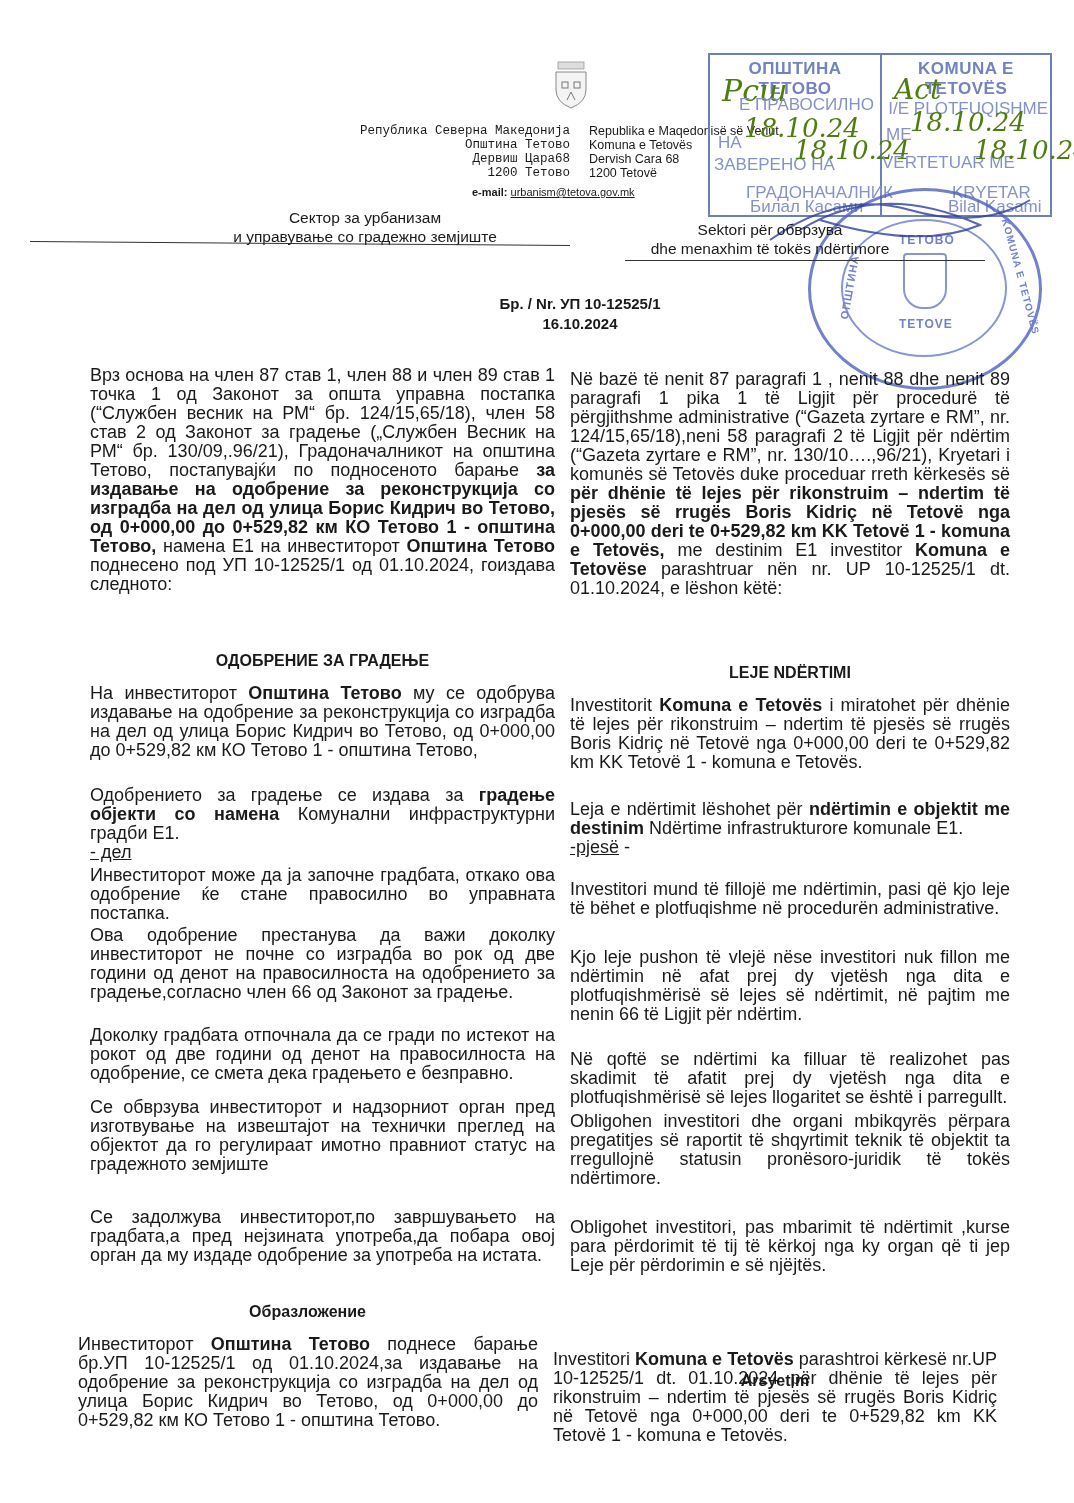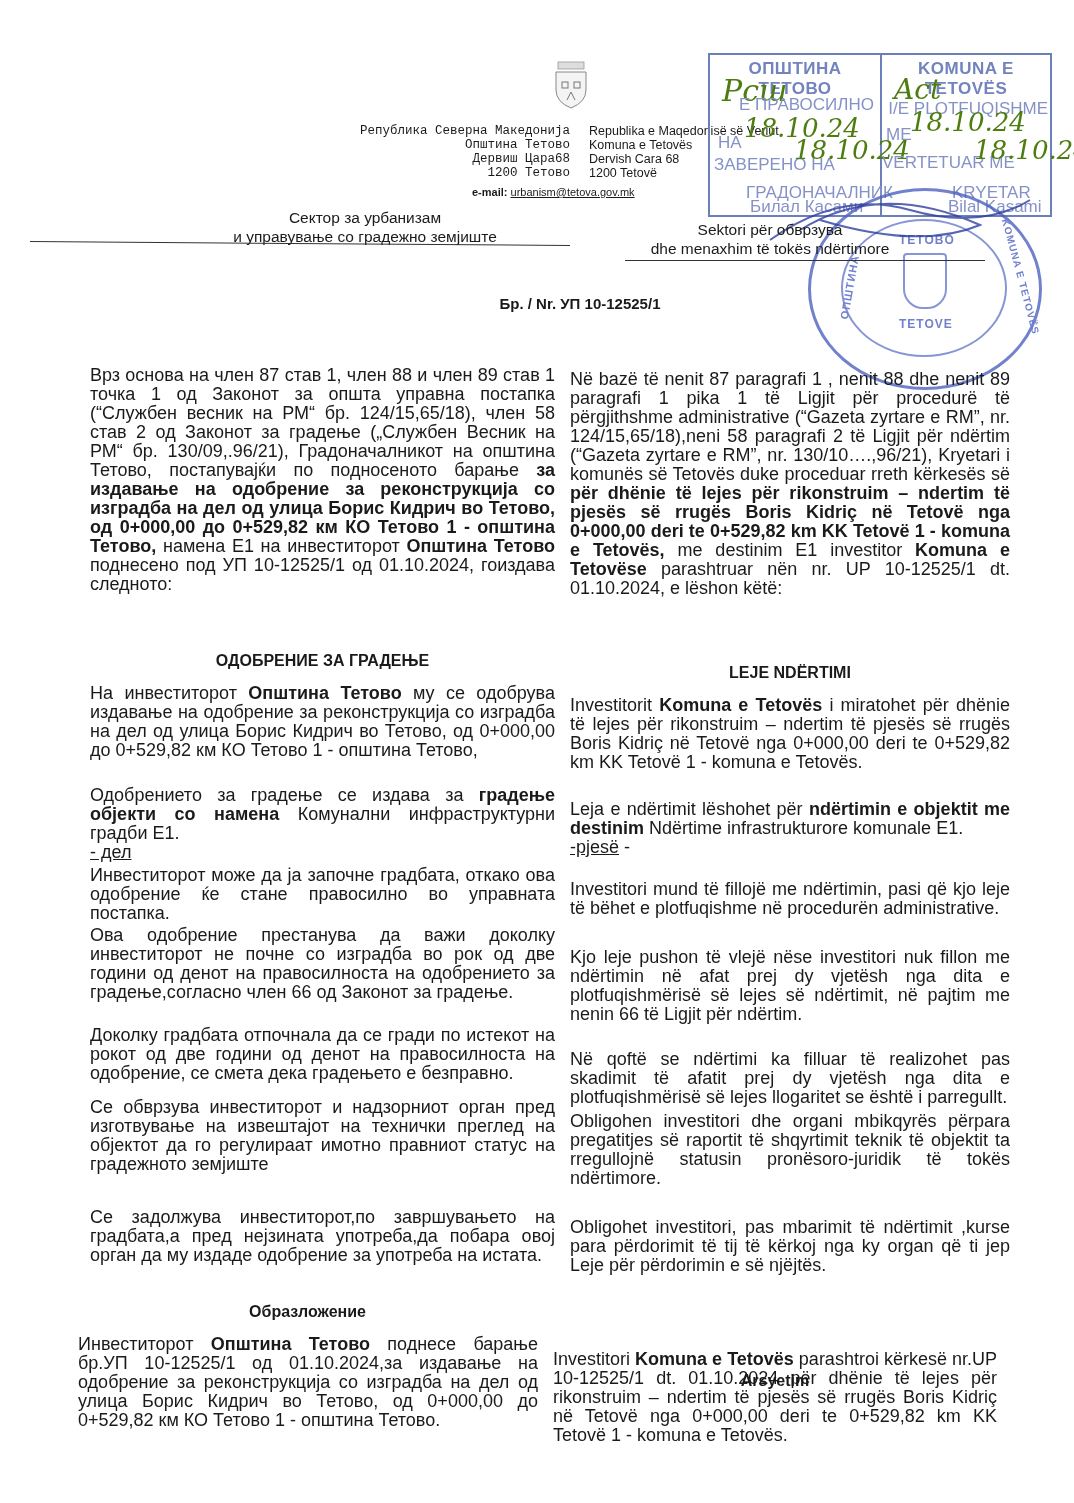--- a/index.html
+++ b/index.html
@@ -115,20 +115,21 @@
 </div>
 <div class="abs rule rule-mk"></div>
 <div class="abs sector sector-al">
   <div>Sektori për обврзува</div>
   <div>dhe menaxhim të tokës ndërtimore</div>
 </div>
 <div class="abs rule rule-al"></div>
 
 <div class="abs refno">
   <div>Бр. / Nr. УП 10-12525/1</div>
+  <div>16.10.2024</div>
 </div>
 
 <div class="abs col colL" style="top:366px;"><span>Врз основа на член 87 став 1, член 88 и член 89 став 1 точка 1 од Законот за општа управна постапка (“Службен весник на РМ“ бр. 124/15,65/18), член 58 став 2 од Законот за градење („Службен Весник на РМ“ бр. 130/09,.96/21), Градоначалникот на општина Тетово, постапувајќи по подносеното барање </span><b>за издавање на одобрение за реконструкција со изградба на дел од улица Борис Кидрич во Тетово, од 0+000,00 до 0+529,82 км КО Тетово 1 - општина Тетово,</b><span> намена Е1 на инвеститорот </span><b>Општина Тетово</b><span> поднесено под УП 10-12525/1 од 01.10.2024, гоиздава следното:</span></div>
 <div class="abs title" style="left:90px;width:465px;top:652px;">ОДОБРЕНИЕ ЗА ГРАДЕЊЕ</div>
 <div class="abs col colL" style="top:684px;"><span>На инвеститорот </span><b>Општина Тетово</b><span> му се одобрува издавање на одобрение за реконструкција со изградба на дел од улица Борис Кидрич во Тетово, од 0+000,00 до 0+529,82 км КО Тетово 1 - општина Тетово,</span></div>
 <div class="abs col colL" style="top:786px;">
   <span><span>Одобрението за градење се издава за </span><b>градење објекти со намена</b><span> Комунални инфраструктурни градби Е1.</span></span><br>
   <span class="u">- дел</span>
 </div>
 <div class="abs col colL" style="top:866px;">Инвеститорот може да ја започне градбата, откако ова одобрение ќе стане правосилно во управната постапка.</div>

